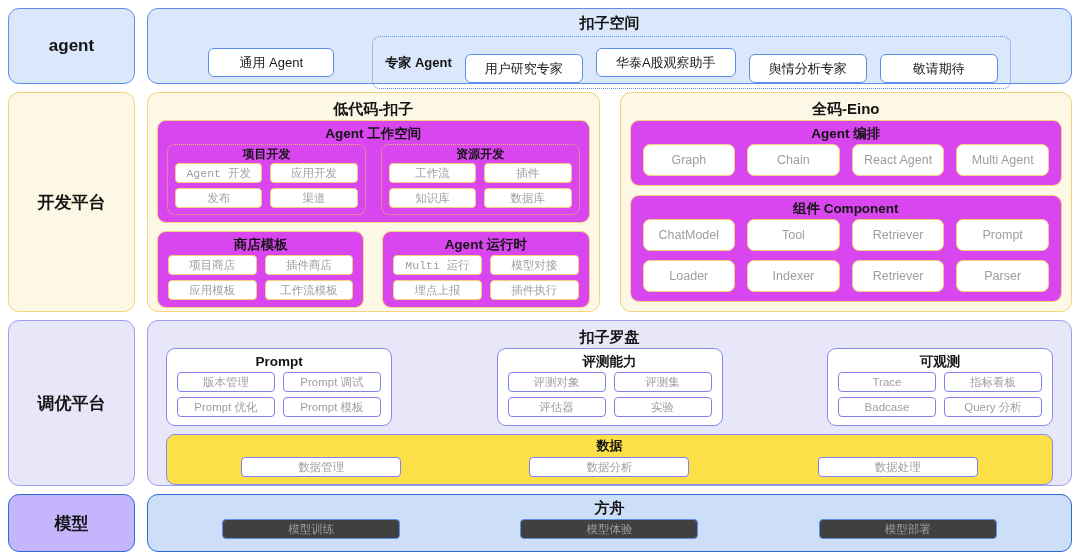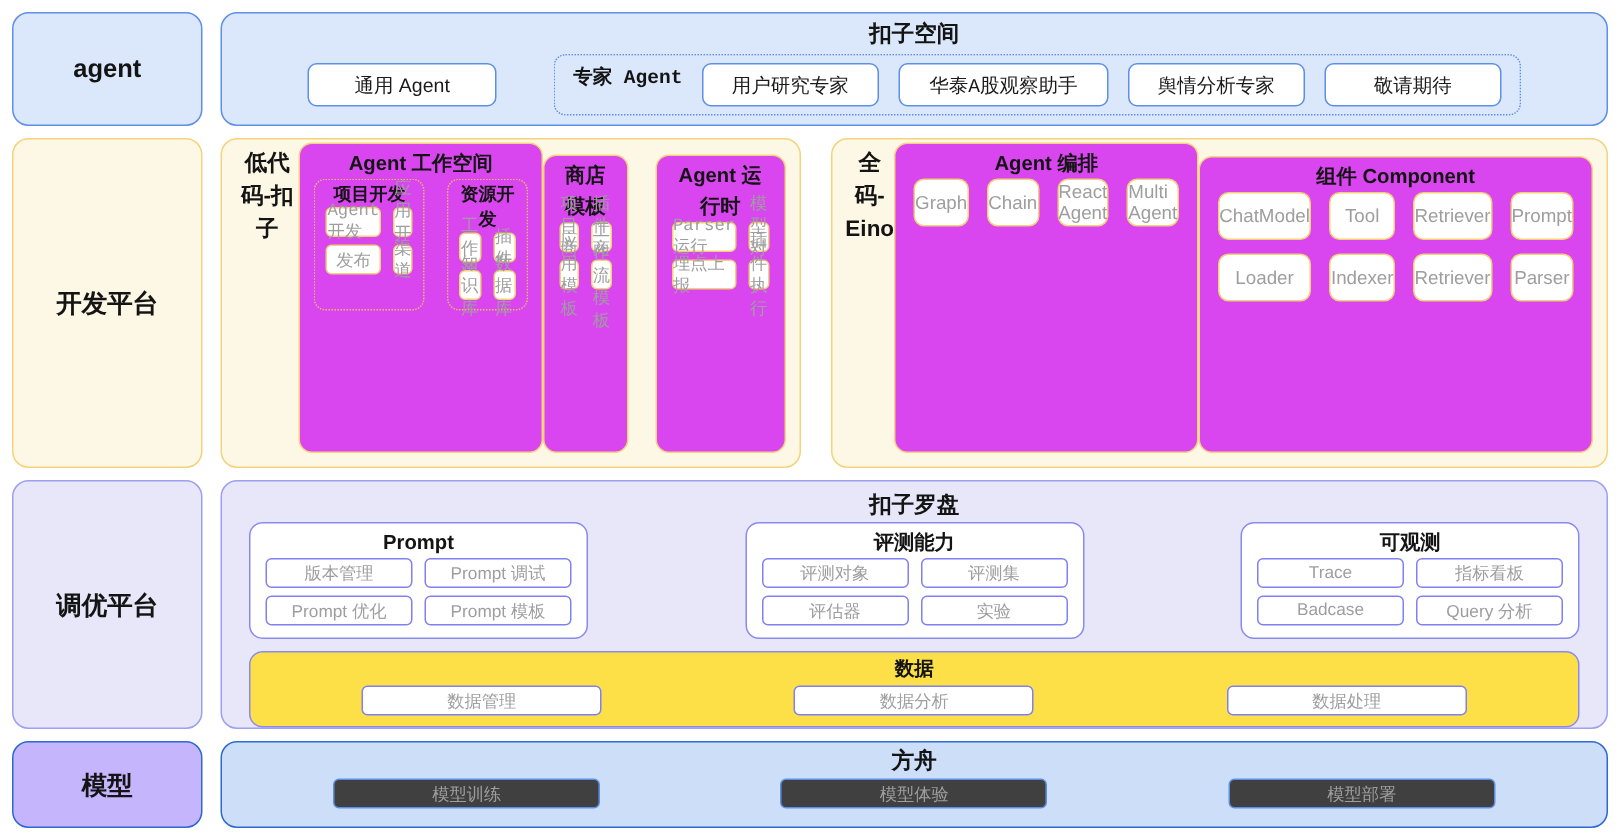--- a/index.html
+++ b/index.html
@@ -17,28 +17,28 @@
 
   .panel{flex:1;border-radius:11px;box-sizing:border-box;}
   .ptitle{text-align:center;font-weight:600;font-size:15px;line-height:22px;padding-top:3px;}
 
   .btn{background:#fff;box-sizing:border-box;display:flex;align-items:center;justify-content:center;border-radius:5px;}
 
   
   .r1-content{display:flex;align-items:center;justify-content:center;gap:38px;margin-top:2px;}
   .chip-b1{height:29px;border-radius:6px;font-size:13px;border:1.4px solid #5e8fe8;color:#1a1a1a;}
   .r1-general{width:126px;}
-  .expert-group{display:flex;align-items:flex-start;gap:13px;border:1.4px dotted #5e8fe8;border-radius:8px;padding:5px 12px;font-family:Liberation Mono, monospace;}
+  .expert-group{display:flex;align-items:center;gap:13px;border:1.4px dotted #5e8fe8;border-radius:8px;padding:5px 12px;}
   .expert-label{font-weight:600;font-size:13px;white-space:nowrap;}
-  .w118{width:118px;} .w140{width:140px;}
+  .w118{width:118px;margin-top:12px;} .w140{width:140px;}
 
   
   .r2-main{flex:1;display:flex;gap:20px;}
   .panel-y{background:#fdf7e5;border:1.6px solid #f4d37c;border-radius:11px;box-sizing:border-box;
-           padding:2px 9px 9px;display:flex;flex-direction:row;flex:1;}
+           padding:2px 9px 9px;display:flex;flex-direction:column;flex:1;}
   .wp{background:#d946ef;border:1.3px solid #f4d37c;border-radius:9px;box-sizing:border-box;}
   .subtitle{text-align:center;font-weight:600;font-size:13.5px;line-height:21px;}
   .ws{padding:2px 9px 7px;}
   .groups-row{display:flex;gap:15px;}
   .dgroup{flex:1;border:1.3px dotted #e8c258;border-radius:8px;padding:1px 7px 6px;}
   .gtitle{text-align:center;font-weight:600;font-size:12px;line-height:17px;}
   .grid2{display:grid;grid-template-columns:1fr 1fr;gap:5px 8px;}
   .chip-y{height:20px;border:1.2px solid #f2cf78;color:#9e9e9e;font-size:11.5px;border-radius:4px;font-family:Liberation Mono, monospace;}
   .bot-row{display:flex;gap:18px;margin-top:8px;flex:1;}
   .bp{flex:1;padding:2px 10px 7px;}
@@ -122,21 +122,21 @@
             <div class="grid2">
               <div class="btn chip-y">项目商店</div>
               <div class="btn chip-y">插件商店</div>
               <div class="btn chip-y">应用模板</div>
               <div class="btn chip-y">工作流模板</div>
             </div>
           </div>
           <div class="wp bp">
             <div class="subtitle">Agent 运行时</div>
             <div class="grid2">
-              <div class="btn chip-y">Parser 运行</div>
+              <div class="btn chip-y">Multi 运行</div>
               <div class="btn chip-y">模型对接</div>
               <div class="btn chip-y">埋点上报</div>
               <div class="btn chip-y">插件执行</div>
             </div>
           </div>
         </div>
       </div>
 
       <div class="panel-y">
         <div class="ptitle">全码-Eino</div>

